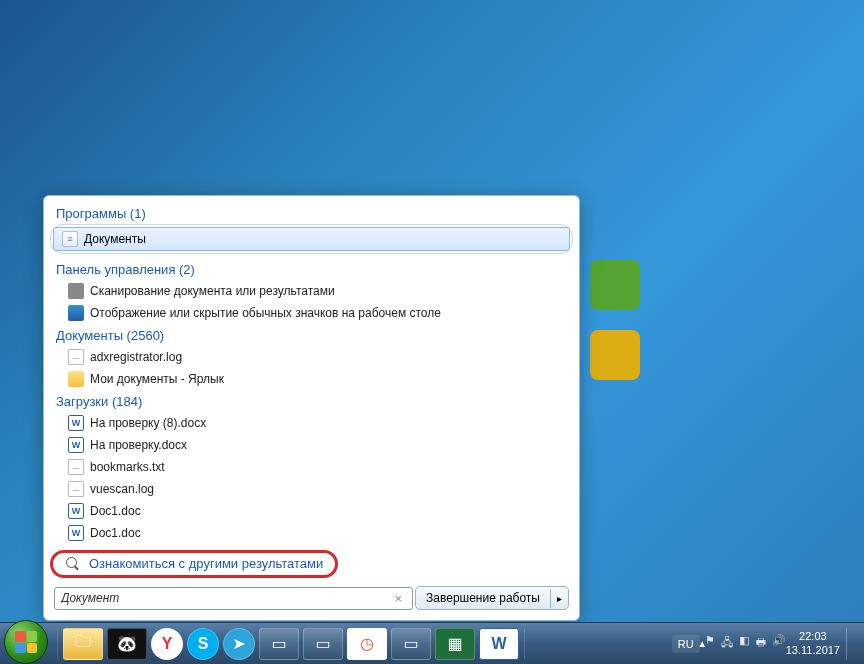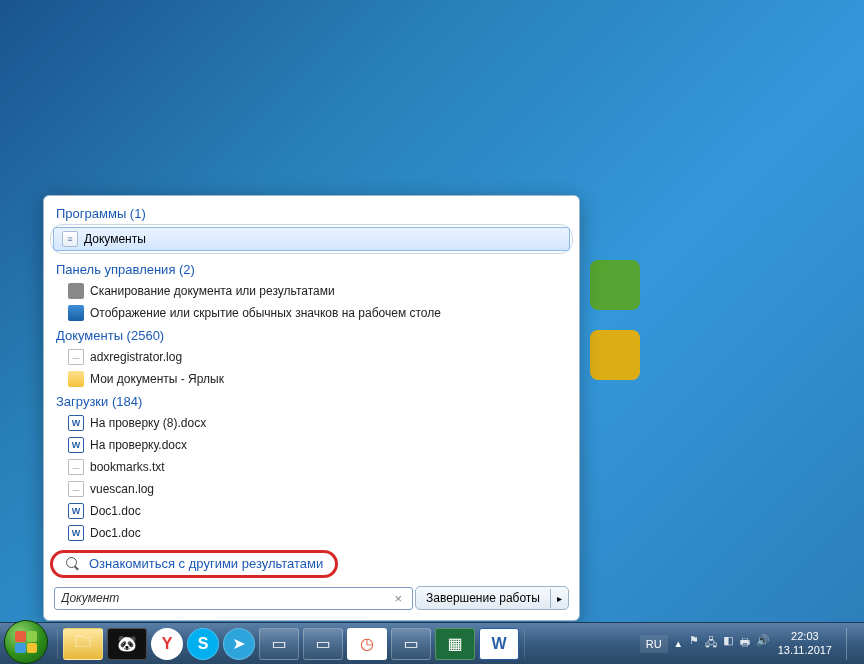--- a/index.html
+++ b/index.html
@@ -108,21 +108,21 @@
 }
 .task-btn.explorer { background:linear-gradient(#ffe8a0,#e8b83a); }
 .task-btn.panda { background:#111; }
 .task-btn.yandex { background:#fff; color:#e83030; font-weight:bold; border-radius:50%; width:32px;height:32px;}
 .task-btn.skype { background:#00aff0; border-radius:50%; width:32px;height:32px; font-weight:bold;}
 .task-btn.telegram { background:#2da5dc; border-radius:50%; width:32px;height:32px;}
 .task-btn.clock { background:#fff; color:#e85d3b;}
 .task-btn.monitor { background:#1d6e3a; }
 .task-btn.word-tb { background:#fff; color:#2a5fa5; font-weight:bold; border:1px solid #2a5fa5;}
 
-.tray { margin-left:auto; display:flex; align-items:center; gap:8px; padding-right:6px; color:#fff; font-size:11px; }
+.tray { margin-left:auto; display:flex; align-items:center; padding-right:6px; color:#fff; font-size:11px; }
 .tray .lang { background:rgba(255,255,255,0.1); padding:3px 6px; border-radius:2px; cursor:pointer; }
 .tray .tray-icons { display:flex; gap:6px; opacity:0.85; }
 .tray .tray-icons span { cursor:pointer; }
 .tray .time { text-align:center; line-height:1.2; cursor:pointer; }
 .tray .showdesk { width:12px; height:32px; border-left:1px solid rgba(255,255,255,0.3); margin-left:6px; cursor:pointer; }
 </style>
 </head>
 <body>
 
 <div class="desktop">

